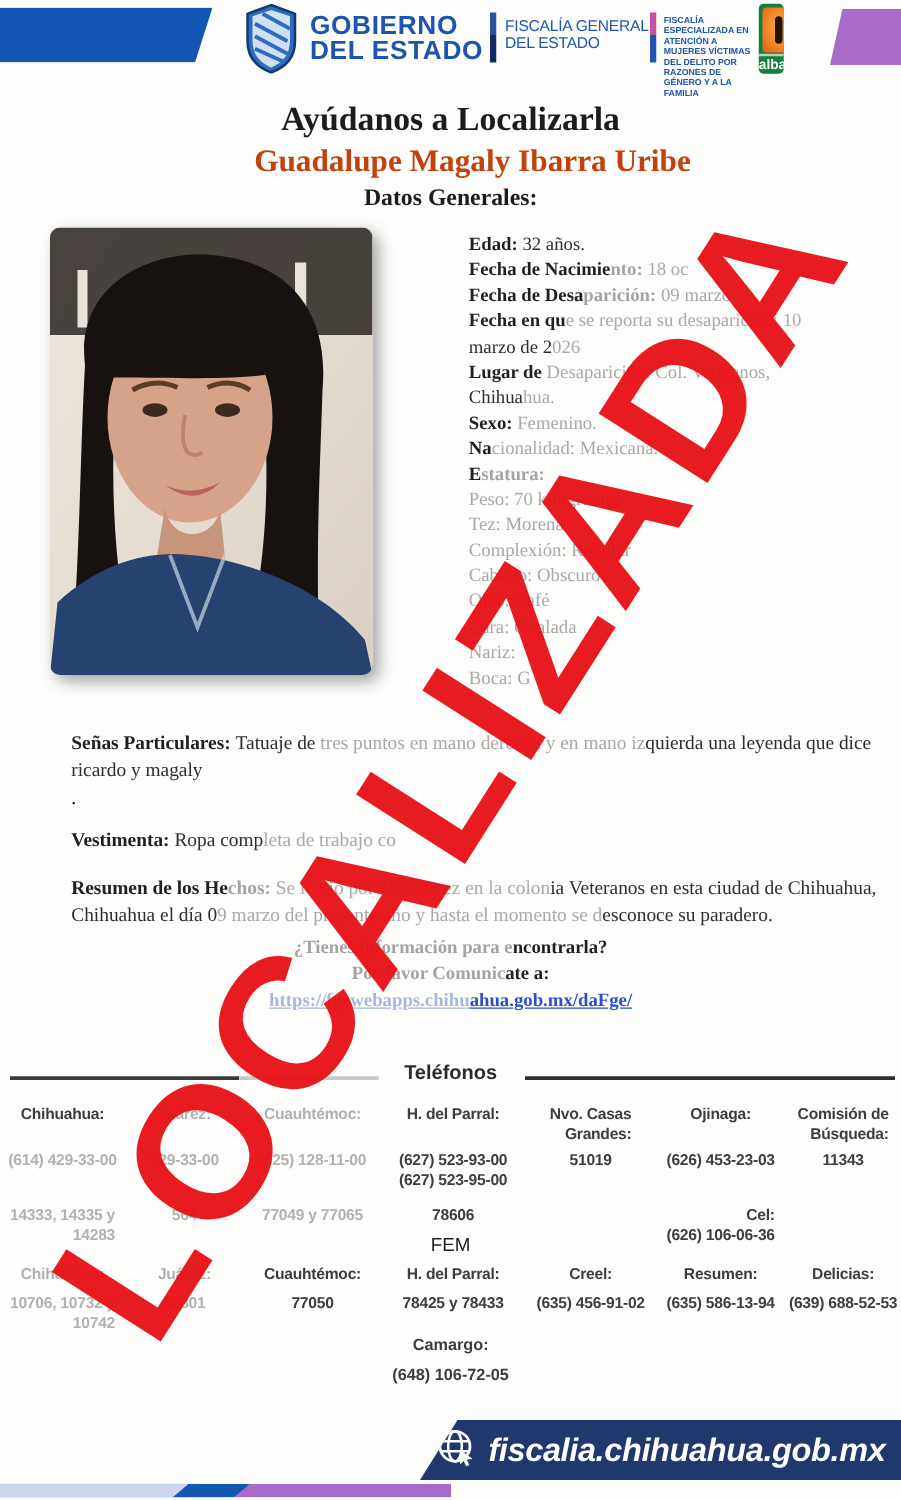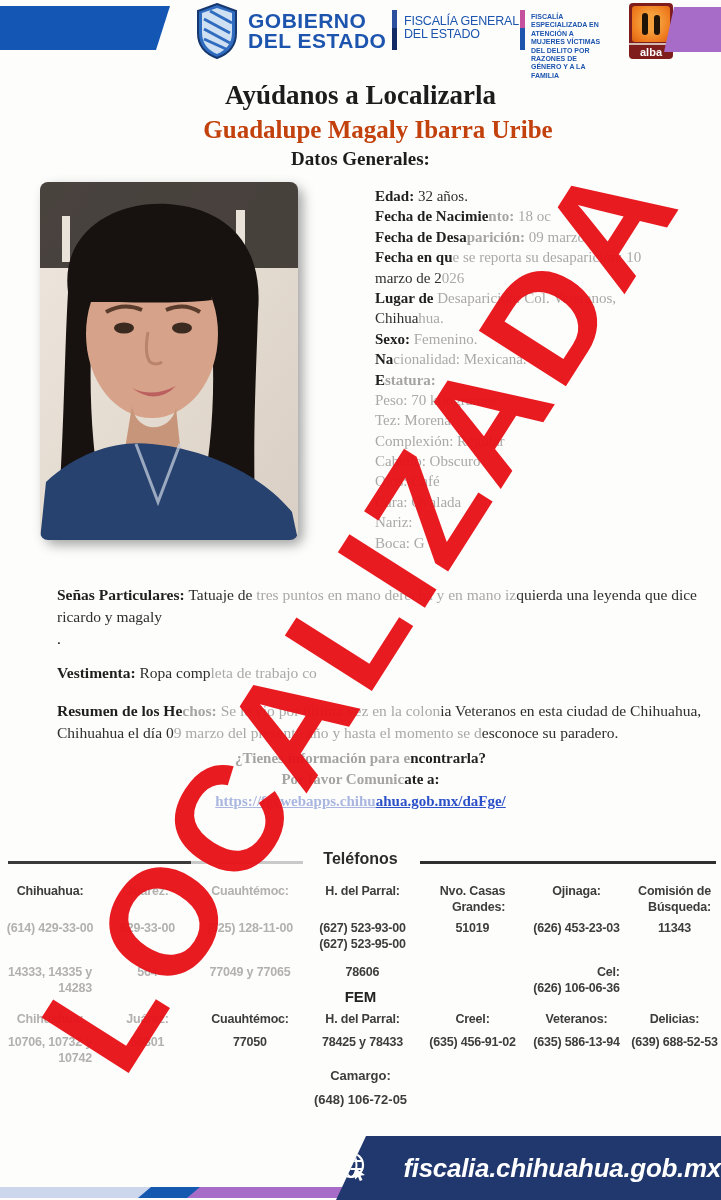--- a/index.html
+++ b/index.html
@@ -14,21 +14,21 @@
   .gob{position:absolute;left:248px;top:11px;font-family:"Liberation Sans",sans-serif;
        font-weight:bold;font-size:21px;line-height:.96;color:#1d55ae;letter-spacing:.5px;}
   .div1{position:absolute;left:392px;top:10px;width:5px;height:40px;
         background:linear-gradient(180deg,#2c4f9e 0 45%,#122a66 45%);}
   .div2{position:absolute;left:520px;top:10px;width:5px;height:40px;
         background:linear-gradient(180deg,#c5509e 0 45%,#1d55ae 45%);}
   .fge{position:absolute;left:404px;top:15px;font-family:"Liberation Sans",sans-serif;
        font-weight:normal;font-size:12.5px;line-height:1.05;color:#1d55ae;letter-spacing:-.2px;}
   .femu{position:absolute;left:531px;top:13px;width:72px;font-family:"Liberation Sans",sans-serif;
        font-weight:bold;font-size:7px;line-height:1.2;color:#1d55ae;text-transform:uppercase;}
-  .alba{position:absolute;left:629px;top:3px;width:44px;height:56px;background:#7f1d1d;
+  .alba{position:absolute;left:607px;top:3px;width:20px;height:56px;background:#15803d;
         border-radius:4px;overflow:hidden;}
   .alba .sun{position:absolute;left:3px;top:3px;width:38px;height:36px;border-radius:3px;
         background:radial-gradient(circle at 50% 45%,#f5a03c 0 30%,#ef7c1f 70%,#d95f10);}
   .alba .fig{position:absolute;left:13px;top:10px;width:6px;height:22px;background:#201408;border-radius:3px;}
   .alba .fig2{position:absolute;left:25px;top:12px;width:6px;height:20px;background:#201408;border-radius:3px;}
   .alba .cap{position:absolute;left:0;right:0;top:40px;height:2px;background:#e9e4da;opacity:.8;}
   .alba .txt{position:absolute;left:0;right:0;bottom:1px;text-align:center;color:#fff;
         font-family:"Liberation Sans",sans-serif;font-weight:bold;font-size:11px;}
   
   .title{position:absolute;left:0;right:0;top:80px;text-align:center;font-weight:bold;
@@ -68,39 +68,39 @@
         letter-spacing:-.2px;text-align:right;}
   .grid .col{display:flex;flex-direction:column;align-items:center;}
   .grid .h{min-height:36px;white-space:pre-line;line-height:1.25;}
   .grid .c{min-height:44px;white-space:pre-line;line-height:1.3;}
   .tgrid{top:884px;}
   .fgrid{top:1012px;}
   .fgrid .h{min-height:22px;}
   .ink{color:#3d3d3d;}
   .pale{color:#b2b1af;}
   .fem-head{position:absolute;left:0;right:0;top:988px;text-align:center;
-            font-family:"Liberation Sans",sans-serif;font-weight:bold;font-size:15px;color:#222;}
+            font-family:"Liberation Sans",sans-serif;font-weight:normal;font-size:15px;color:#222;}
   .camargo{position:absolute;left:0;right:0;top:1068px;text-align:center;
            font-family:"Liberation Sans",sans-serif;font-weight:bold;font-size:13px;color:#3d3d3d;}
   .camargo .num{margin-top:9px;}
   
   .stamp{position:absolute;left:-172px;top:538px;width:1064px;text-align:center;
          transform:rotate(-57.5deg);font-family:"Liberation Sans",sans-serif;font-weight:bold;
          font-size:150px;line-height:1;letter-spacing:7px;color:#e81219;opacity:.96;z-index:50;
          pointer-events:none;}
   
   .strip{position:absolute;top:1187px;height:11px;}
   .strip.lav{left:0;width:160px;background:#ccd6ec;}
   .strip.blu{left:138px;width:62px;background:#1558b0;
              clip-path:polygon(13px 0,100% 0,calc(100% - 13px) 100%,0 100%);z-index:2;}
   .strip.pur{left:186px;width:175px;background:#a76cc8;
              clip-path:polygon(13px 0,100% 0,100% 100%,0 100%);}
-  .footer{position:absolute;left:336px;top:1136px;width:385px;height:64px;background:#20386e;
+  .footer{position:absolute;left:336px;top:1136px;width:385px;height:48px;background:#20386e;
           clip-path:polygon(30px 0,100% 0,100% 100%,0 100%);display:flex;align-items:center;
-          justify-content:space-between;gap:10px;z-index:5;}
+          justify-content:center;gap:10px;z-index:5;}
   .footer .url{color:#fff;font-family:"Liberation Sans",sans-serif;font-weight:bold;
           font-style:italic;font-size:26px;letter-spacing:-.3px;}
 </style>
 </head>
 <body>
 
 <div class="page">
 
   <div class="hdr-blue"></div>
   <div class="shield">
@@ -258,21 +258,21 @@
     </div>
     <div class="col">
       <div class="h ink">H. del Parral:</div>
       <div class="c ink">78425 y 78433</div>
     </div>
     <div class="col">
       <div class="h ink">Creel:</div>
       <div class="c ink">(635) 456-91-02</div>
     </div>
     <div class="col">
-      <div class="h ink">Veteranos:</div>
+      <div class="h ink">Resumen:</div>
       <div class="c ink">(635) 586-13-94</div>
     </div>
     <div class="col">
       <div class="h ink">Delicias:</div>
       <div class="c ink">(639) 688-52-53</div>
     </div>
   </div>
 
   <div class="camargo">
     <div>Camargo:</div>

